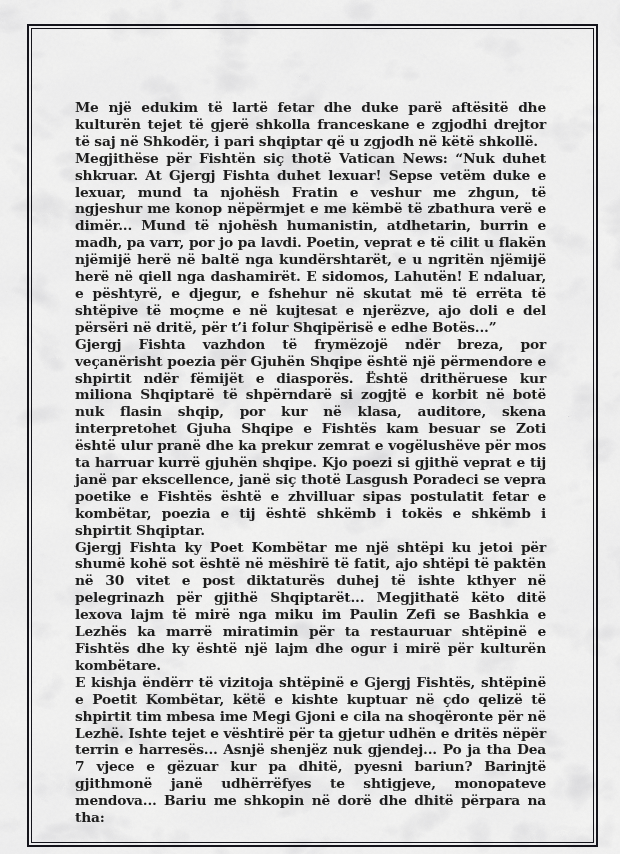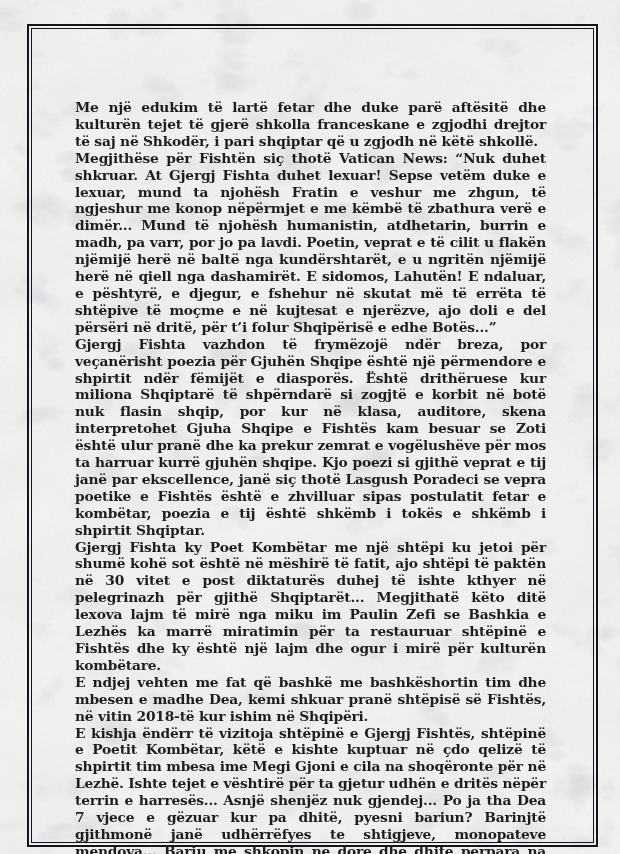--- a/index.html
+++ b/index.html
@@ -100,18 +100,17 @@
   <div class="text-block">
 
       <p>Me një edukim të lartë fetar dhe duke parë aftësitë dhe kulturën tejet të gjerë shkolla franceskane e zgjodhi drejtor të saj në Shkodër, i pari shqiptar që u zgjodh në këtë shkollë.</p>
 
       <p>Megjithëse për Fishtën siç thotë Vatican News: “Nuk duhet shkruar. At Gjergj Fishta duhet lexuar! Sepse vetëm duke e lexuar, mund ta njohësh Fratin e veshur me zhgun, të ngjeshur me konop nëpërmjet e me këmbë të zbathura verë e dimër... Mund të njohësh humanistin, atdhetarin, burrin e madh, pa varr, por jo pa lavdi. Poetin, veprat e të cilit u flakën njëmijë herë në baltë nga kundërshtarët, e u ngritën njëmijë herë në qiell nga dashamirët. E sidomos, Lahutën! E ndaluar, e pështyrë, e djegur, e fshehur në skutat më të errëta të shtëpive të moçme e në kujtesat e njerëzve, ajo doli e del përsëri në dritë, për t’i folur Shqipërisë e edhe Botës...”</p>
 
       <p>Gjergj Fishta vazhdon të frymëzojë ndër breza, por veçanërisht poezia për Gjuhën Shqipe është një përmendore e shpirtit ndër fëmijët e diasporës. Është drithëruese kur miliona Shqiptarë të shpërndarë si zogjtë e korbit në botë nuk flasin shqip, por kur në klasa, auditore, skena interpretohet Gjuha Shqipe e Fishtës kam besuar se Zoti është ulur pranë dhe ka prekur zemrat e vogëlushëve për mos ta harruar kurrë gjuhën shqipe. Kjo poezi si gjithë veprat e tij janë par ekscellence, janë siç thotë Lasgush Poradeci se vepra poetike e Fishtës është e zhvilluar sipas postulatit fetar e kombëtar, poezia e tij është shkëmb i tokës e shkëmb i shpirtit Shqiptar.</p>
 
       <p>Gjergj Fishta ky Poet Kombëtar me një shtëpi ku jetoi për shumë kohë sot është në mëshirë të fatit, ajo shtëpi të paktën në 30 vitet e post diktaturës duhej të ishte kthyer në pelegrinazh për gjithë Shqiptarët... Megjithatë këto ditë lexova lajm të mirë nga miku im Paulin Zefi se Bashkia e Lezhës ka marrë miratimin për ta restauruar shtëpinë e Fishtës dhe ky është një lajm dhe ogur i mirë për kulturën kombëtare.</p>
 
-      <p>E ndjej vehten me fat që bashkë me bashkëshortin tim dhe mbesen e madhe Dea, kemi shkuar pranë shtëpisë së Fishtës, në vitin 2018-të kur ishim në Shqipëri.</p>
 
       <p>E kishja ëndërr të vizitoja shtëpinë e Gjergj Fishtës, shtëpinë e Poetit Kombëtar, këtë e kishte kuptuar në çdo qelizë të shpirtit tim mbesa ime Megi Gjoni e cila na shoqëronte për në Lezhë. Ishte tejet e vështirë për ta gjetur udhën e dritës nëpër terrin e harresës... Asnjë shenjëz nuk gjendej... Po ja tha Dea 7 vjece e gëzuar kur pa dhitë, pyesni bariun? Barinjtë gjithmonë janë udhërrëfyes te shtigjeve, monopateve mendova... Bariu me shkopin në dorë dhe dhitë përpara na tha:</p>
     </div>
 
 </div>
 
 </body></html>

